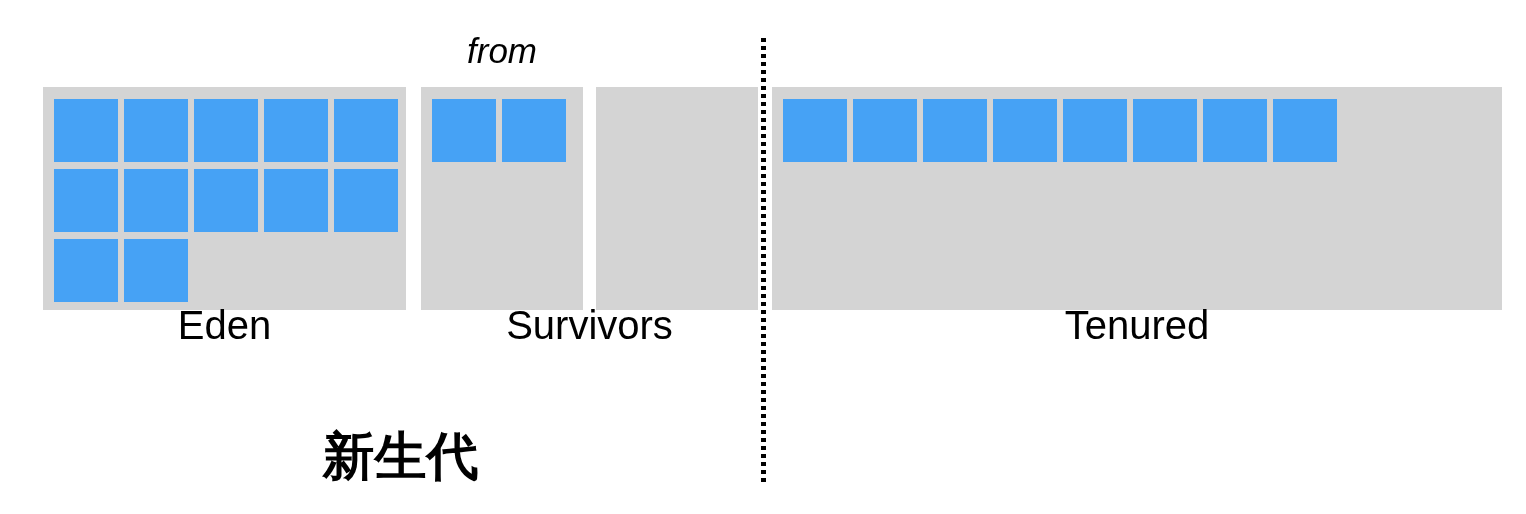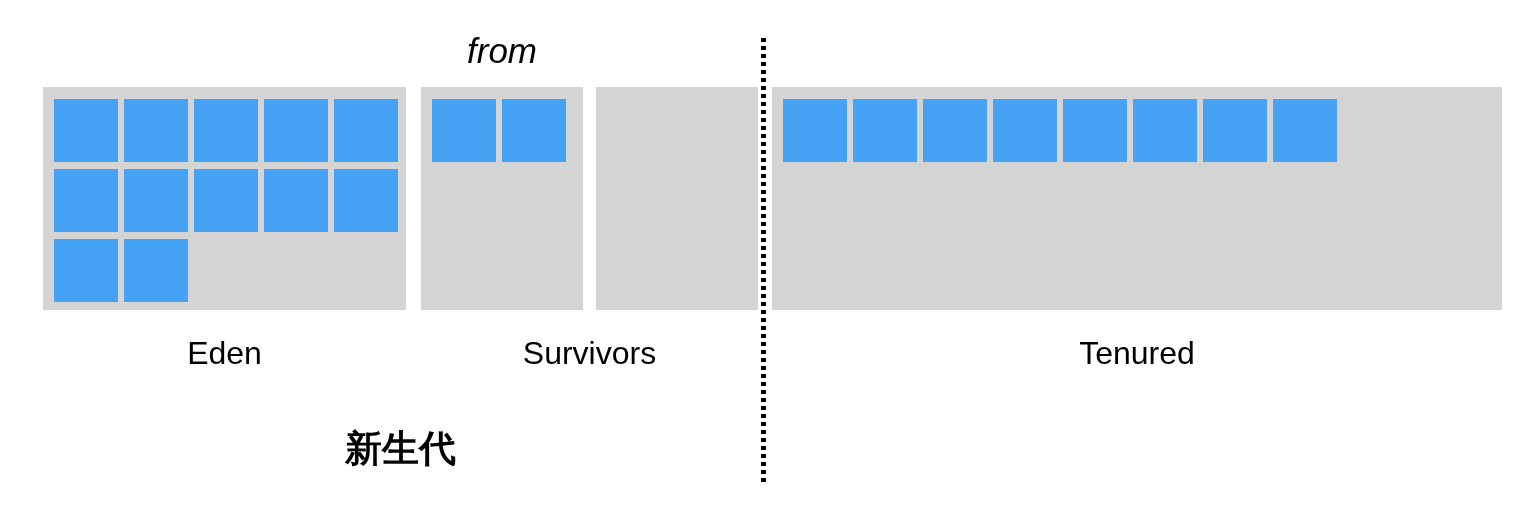--- a/index.html
+++ b/index.html
@@ -67,30 +67,30 @@
   }
   .lbl-srv-ptr {
     top: 33px;
     font-size: 35px;
     font-style: italic;
   }
   .lbl-from { left: 421px; width: 162px; }
   .lbl-to   { left: 596px; width: 162px; }
 
   .lbl-region {
-    top: 337px;
-    font-size: 32px;
+    top: 305px;
+    font-size: 40px;
   }
   .lbl-eden      { left: 43px;  width: 363px; }
   .lbl-survivors { left: 421px; width: 337px; }
   .lbl-tenured   { left: 772px; width: 730px; }
 
   .lbl-gen {
     top: 430px;
-    font-size: 37px;
+    font-size: 52px;
     font-weight: bold;
   }
   .lbl-young-gen { left: 43px;  width: 715px; }
   .lbl-old-gen   { left: 772px; width: 730px; }
 </style>
 </head>
 <body>
 
 <div class="canvas">
 

